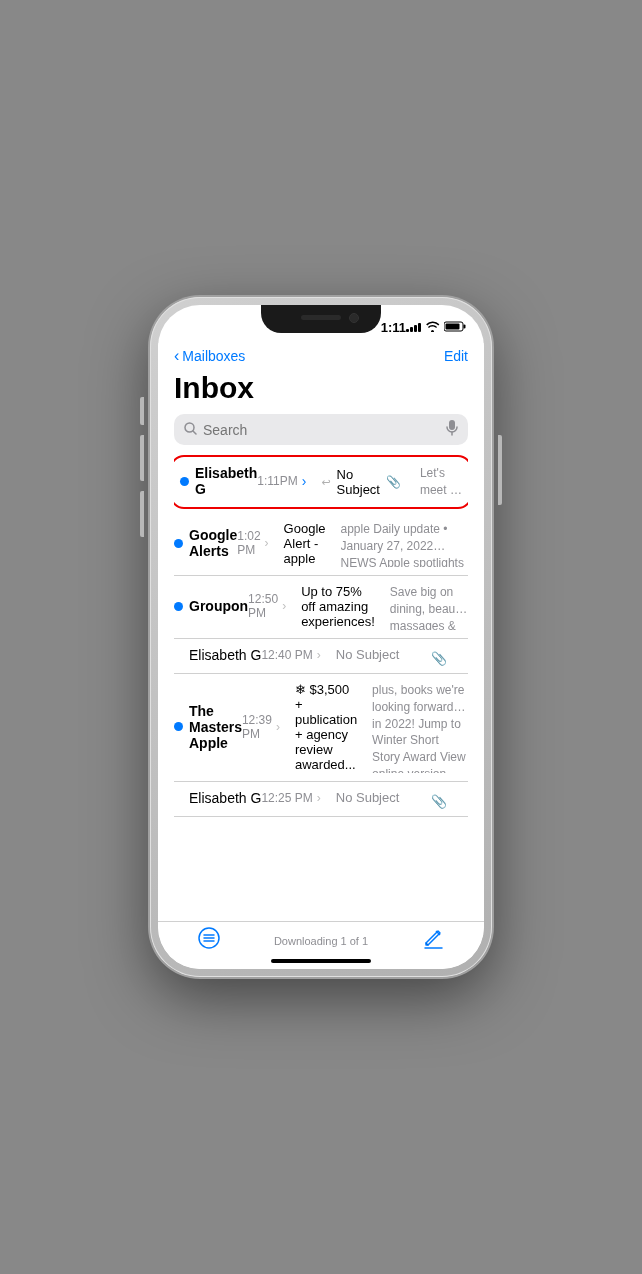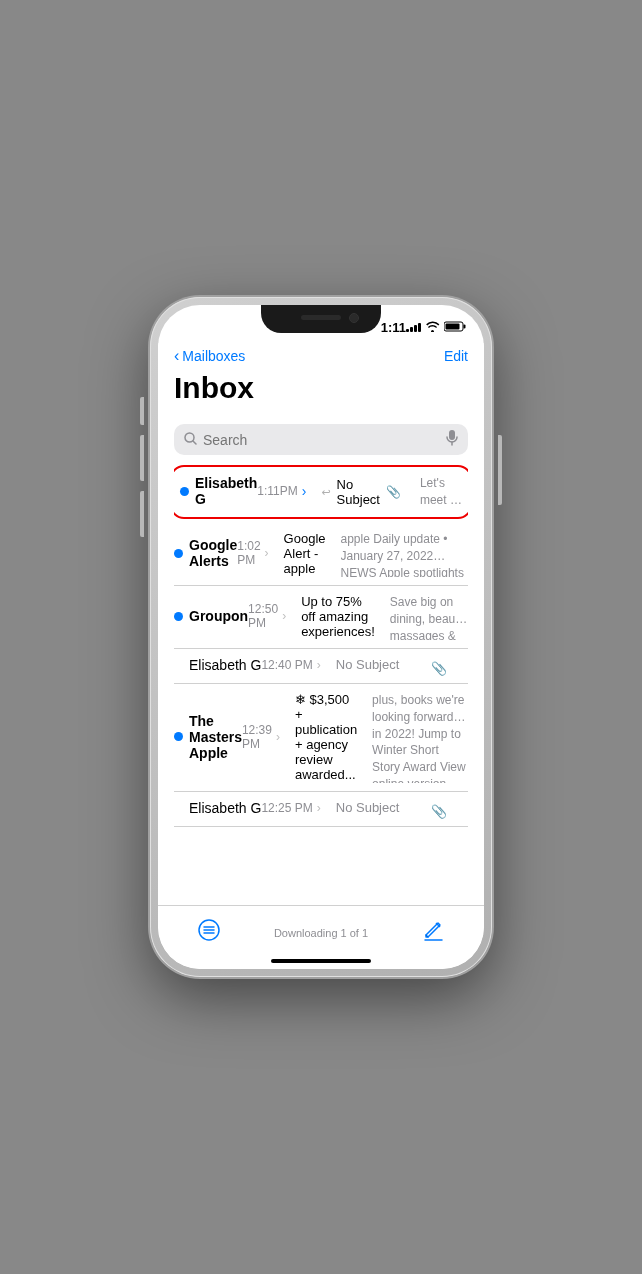--- a/index.html
+++ b/index.html
@@ -131,21 +131,21 @@
       color: #007AFF;
       font-size: 14px;
       cursor: pointer;
     }
 
     
     .page-title {
       font-size: 30px;
       font-weight: 800;
       color: #000;
-      margin-bottom: 20px;
+      margin-bottom: 10px;
       line-height: 1.1;
     }
 
     
     .search-bar {
       background: #e9e9eb;
       border-radius: 10px;
       display: flex;
       align-items: center;
       padding: 6px 10px;
@@ -259,21 +259,21 @@
       -webkit-box-orient: vertical;
       overflow: hidden;
     }
 
     
     .tab-bar {
       position: absolute;
       bottom: 0;
       left: 0;
       right: 0;
-      height: 64px;
+      height: 48px;
       background: rgba(255,255,255,0.95);
       border-top: 0.5px solid #d0d0d0;
       display: flex;
       align-items: center;
       justify-content: space-between;
       padding: 0 40px 10px 40px;
       border-radius: 0 0 42px 42px;
     }
 
     .tab-bar-center {

